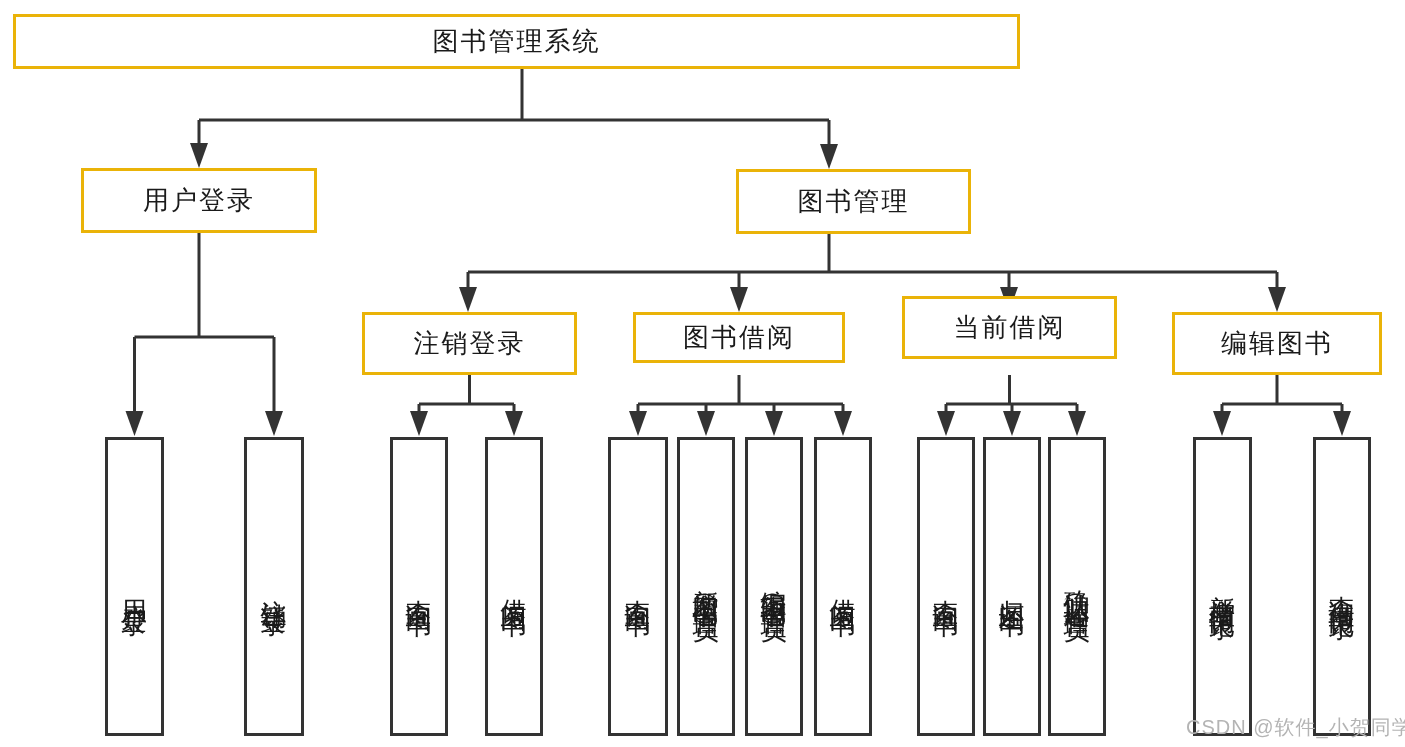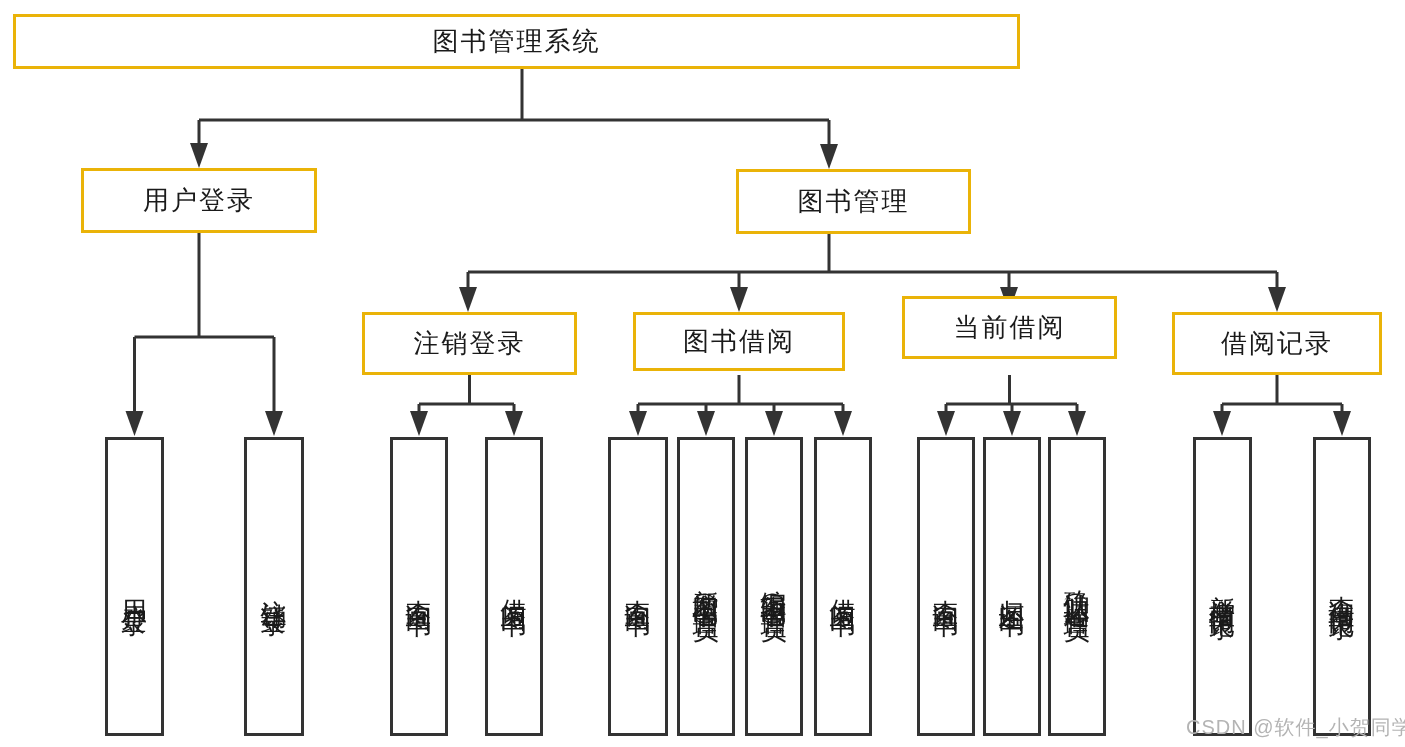--- a/index.html
+++ b/index.html
@@ -24,21 +24,21 @@
     top:437px; height:299px; width:58px;
     display:flex; align-items:center; justify-content:center;
     writing-mode:vertical-rl; text-orientation:mixed;
     font-size:26px; letter-spacing:4px; line-height:1; white-space:nowrap;
   }
 
   #b-root      { left:13px;  top:14px;  width:1007px; height:55px; }
   #b-login     { left:81px;  top:168px; width:236px;  height:65px; }
   #b-mgmt      { left:712px; top:169px; width:235px;  height:65px;margin-left:24px; }
   #b-recommend { left:362px; top:312px; width:215px;  height:63px; }
-  #b-borrow    { left:633px; top:312px; width:212px;  height:59px; }
+  #b-borrow    { left:633px; top:312px; width:212px;  height:51px; }
   #b-current   { left:902px; top:296px; width:215px;  height:63px; }
   #b-records   { left:1172px;top:312px; width:210px;  height:63px; }
 
   #v-a1 { left:105px; width:59px; }
   #v-a2 { left:244px; width:60px; }
   #v-b1 { left:390px; }
   #v-b2 { left:485px; }
   #v-c1 { left:608px; width:60px; }
   #v-c2 { left:677px; }
   #v-c3 { left:745px; }
@@ -100,21 +100,21 @@
   </svg>
 
   <div id="b-root" class="hbox">图书管理系统</div>
 
   <div id="b-login" class="hbox">用户登录</div>
   <div id="b-mgmt" class="hbox">图书管理</div>
 
   <div id="b-recommend" class="hbox">注销登录</div>
   <div id="b-borrow" class="hbox">图书借阅</div>
   <div id="b-current" class="hbox">当前借阅</div>
-  <div id="b-records" class="hbox">借阅记录</div>
+  <div id="b-records" class="hbox">编辑图书</div>
 
   <div id="v-a1" class="vbox">用户登录</div>
   <div id="v-a2" class="vbox">注销登录</div>
 
   <div id="v-b1" class="vbox">查询图书</div>
   <div id="v-b2" class="vbox">借阅图书</div>
 
   <div id="v-c1" class="vbox">查询图书</div>
   <div id="v-c2" class="vbox">新增图书（管理员）</div>
   <div id="v-c3" class="vbox">编辑图书（管理员）</div>

